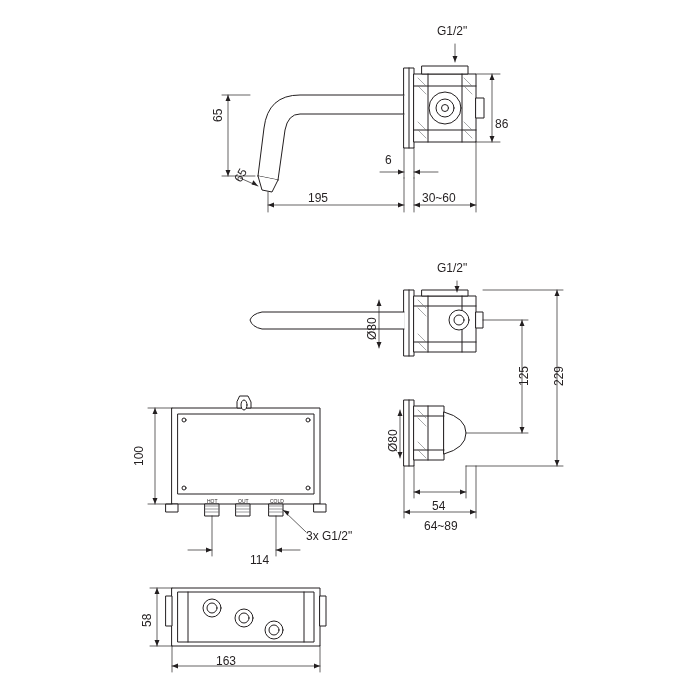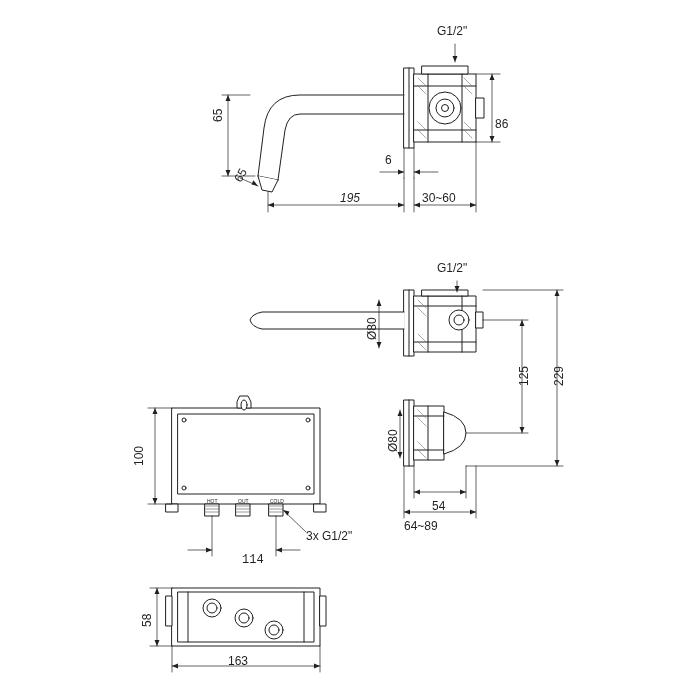--- a/index.html
+++ b/index.html
@@ -301,34 +301,34 @@
       </g>
 
     </g>
   </svg>
 
   <span class="lbl" style="left:437px;top:25px;">G1/2"</span>
   <span class="lbl" style="left:495px;top:94px;margin-top:24px;">86</span>
   <span class="lbl rot90" style="left:212px;top:122px;">65</span>
   <span class="lbl rot90" style="left:232px;top:178px;transform:rotate(-60deg);">65</span>
   <span class="lbl" style="left:385px;top:154px;">6</span>
-  <span class="lbl" style="left:340px;top:192px;font-style:italic;">195</span>
+  <span class="lbl" style="left:308px;top:192px;">195</span>
   <span class="lbl" style="left:422px;top:192px;">30~60</span>
 
   <span class="lbl" style="left:437px;top:262px;">G1/2"</span>
   <span class="lbl rot90" style="left:366px;top:340px;">Ø80</span>
   <span class="lbl rot90" style="left:387px;top:452px;">Ø80</span>
   <span class="lbl rot90" style="left:518px;top:386px;">125</span>
   <span class="lbl rot90" style="left:553px;top:386px;">229</span>
   <span class="lbl" style="left:432px;top:500px;">54</span>
-  <span class="lbl" style="left:404px;top:520px;">64~89</span>
+  <span class="lbl" style="left:424px;top:520px;">64~89</span>
 
   <span class="lbl rot90" style="left:133px;top:466px;">100</span>
-  <span class="lbl" style="left:242px;top:554px;font-family:Liberation Mono, monospace;">114</span>
+  <span class="lbl" style="left:250px;top:554px;">114</span>
   <span class="lbl" style="left:306px;top:530px;">3x G1/2"</span>
   <span class="lbl tiny" style="left:207px;top:499px;">HOT</span>
   <span class="lbl tiny" style="left:238px;top:499px;">OUT</span>
   <span class="lbl tiny" style="left:270px;top:499px;">COLD</span>
 
   <span class="lbl rot90" style="left:141px;top:627px;">58</span>
-  <span class="lbl" style="left:228px;top:655px;">163</span>
+  <span class="lbl" style="left:216px;top:655px;">163</span>
 
 </div>
 
 </body></html>

